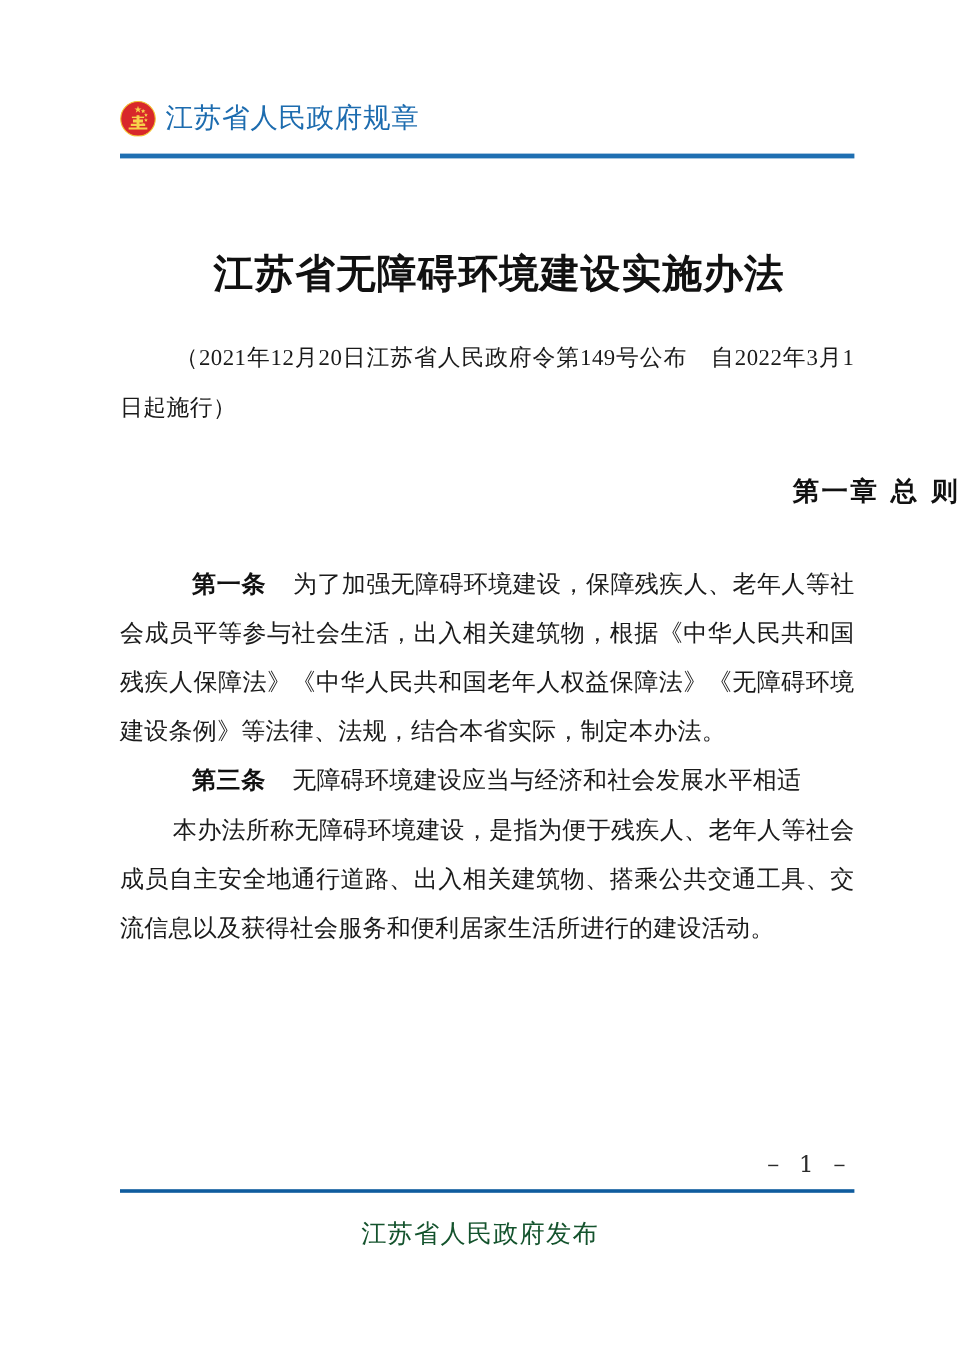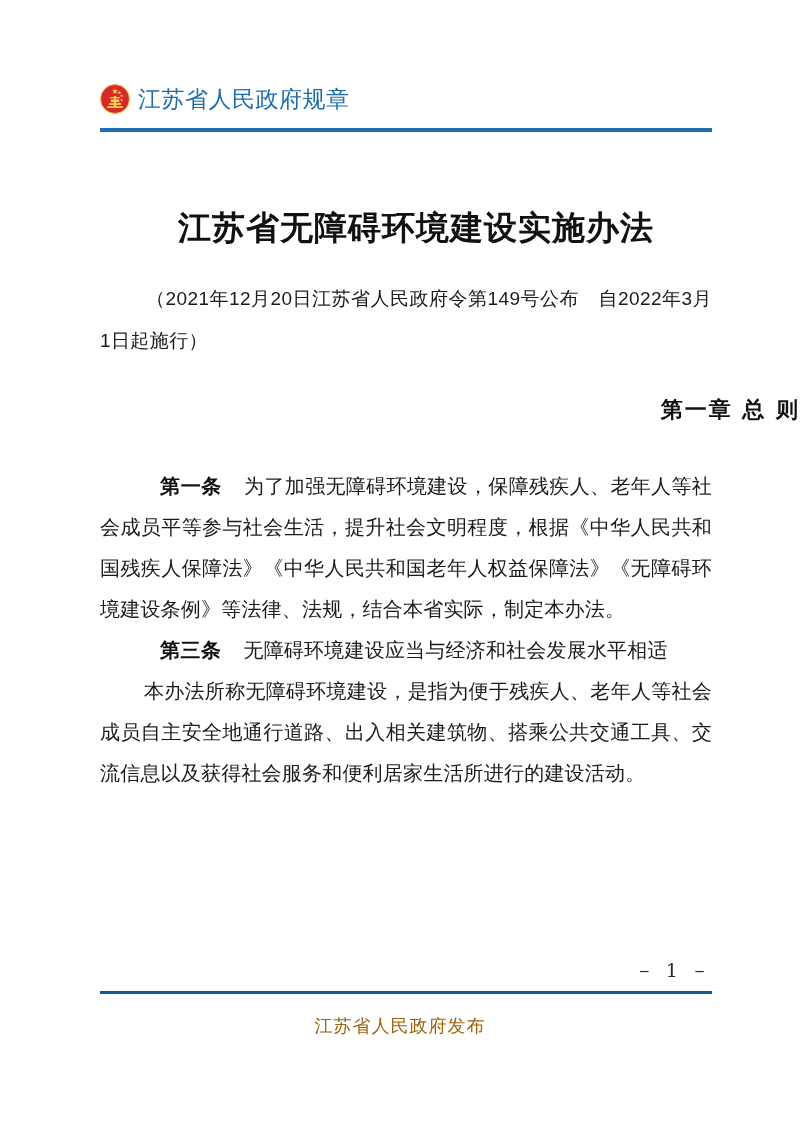--- a/index.html
+++ b/index.html
@@ -70,21 +70,21 @@
     color: #111111;
     margin-left: 16px;
   }
 
   
   .subtitle {
     position: absolute;
     left: 100px;
     top: 278px;
     width: 612px;
-    font-family: Liberation Sans, sans-serif;
+    font-family: Liberation Serif, serif;
     font-size: 19px;
     line-height: 42px;
     color: #1a1a1a;
     text-align: justify;
     text-indent: 46px;
     letter-spacing: 0.4px;
   }
 
   
   .chapter {
@@ -150,22 +150,22 @@
     height: 3px;
     background: #0F5C9E;
   }
   .publisher {
     position: absolute;
     left: 0;
     top: 1014px;
     width: 800px;
     text-align: center;
     font-family: Liberation Serif, serif;
-    font-size: 18px;
-    color: #a16207;
+    font-size: 21px;
+    color: #14532d;
     letter-spacing: 1px;
   }
 </style>
 </head>
 <body>
 
 <div class="page">
 
   <div class="masthead">
     <svg class="emblem" viewBox="0 0 100 100">
@@ -188,21 +188,21 @@
 
   <div class="doc-title">江苏省无障碍环境建设实施办法</div>
 
   <div class="subtitle">（2021年12月20日江苏省人民政府令第149号公布　自2022年3月1日起施行）</div>
 
   <div class="chapter">第一章 总 则</div>
 
   <div class="body-block">
 
     <p class="para">
-      <span class="art-label">第一条</span><span class="art-gap"></span><span>为了加强无障碍环境建设，保障残疾人、老年人等社会成员平等参与社会生活，提升社会文明程度，根据《中华人民共和国残疾人保障法》《中华人民共和国老年人权益保障法》《无障碍环境建设条例》等法律、法规，结合本省实际，制定本办法。</span>
+      <span class="art-label">第一条</span><span class="art-gap"></span><span>为了加强无障碍环境建设，保障残疾人、老年人等社会成员平等参与社会生活，出入相关建筑物，根据《中华人民共和国残疾人保障法》《中华人民共和国老年人权益保障法》《无障碍环境建设条例》等法律、法规，结合本省实际，制定本办法。</span>
     </p>
 
 
     <p class="para">
       <span class="art-label">第三条</span><span class="art-gap"></span><span>无障碍环境建设应当与经济和社会发展水平相适</span>
     </p>
 
     <p class="para">
       <span>本办法所称无障碍环境建设，是指为便于残疾人、老年人等社会成员自主安全地通行道路、出入相关建筑物、搭乘公共交通工具、交流信息以及获得社会服务和便利居家生活所进行的建设活动。</span>
     </p>

